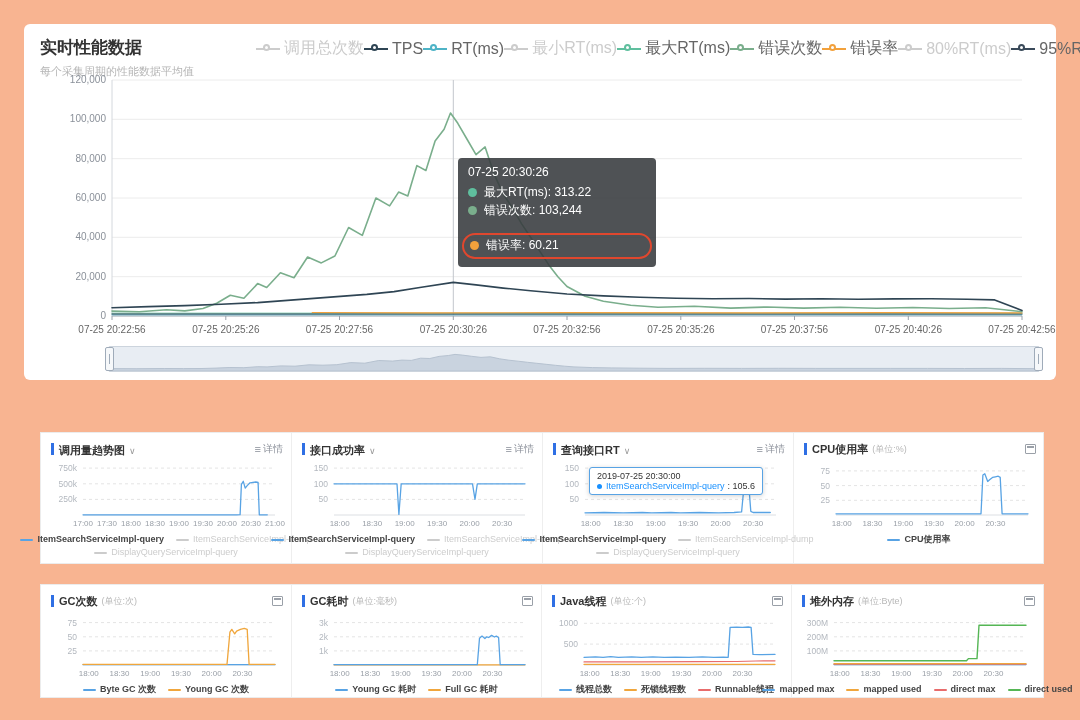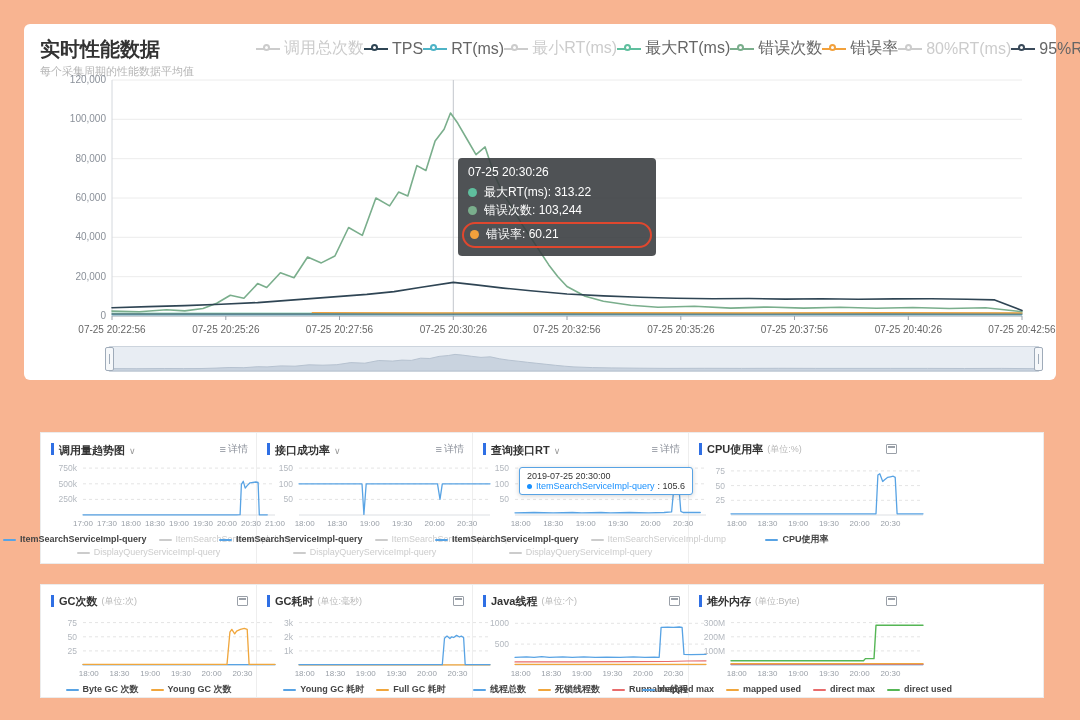--- a/index.html
+++ b/index.html
@@ -2,48 +2,48 @@
 <html><head>
 <meta charset="utf-8">
 <style>
   * { margin:0; padding:0; box-sizing:border-box; }
   html,body { width:1080px; height:720px; font-family:"Liberation Sans","DejaVu Sans",sans-serif; }
   body { background:#f8b491; position:relative; overflow:hidden; }
 
   .panel { position:absolute; background:#fff; border-radius:6px; }
   #top-panel { left:24px; top:24px; width:1032px; height:356px; }
 
-  .tp-title { position:absolute; left:16px; top:12px; font-size:20px; font-weight:bold; color:#333; }
+  .tp-title { position:absolute; left:16px; top:12px; font-size:17px; font-weight:bold; color:#333; }
   .tp-sub   { position:absolute; left:16px; top:40px; font-size:11px; color:#b5b5b5; }
 
   .tp-legend { position:absolute; left:232px; right:14px; top:14px; display:flex; justify-content:space-between; align-items:center; }
   .mlg-item { display:inline-flex; align-items:center; font-size:16px; color:#666; cursor:pointer; white-space:nowrap; }
   .mlg-item.off { color:#ccc; }
   .mlg-mark { position:relative; width:24px; height:10px; margin-right:4px; display:inline-block; }
   .mlg-mark i { position:absolute; left:0; right:0; top:4px; height:2px; display:block; }
   .mlg-mark b { position:absolute; left:7px; top:0; width:7px; height:7px; border:2px solid; border-radius:50%; background:#fdfdfd; display:block; }
 
   .main-chart { position:absolute; left:0; top:46px; width:1032px; height:286px; }
 
   .tooltip { position:absolute; left:434px; top:134px; width:198px; background:rgba(55,58,62,.88); border-radius:4px; color:#fff; font-size:12px; padding:7px 10px 8px; z-index:5; }
   .tt-title { margin-bottom:4px; }
   .tt-row { display:flex; align-items:center; line-height:18px; }
   .tt-dot { width:9px; height:9px; border-radius:50%; margin-right:7px; flex:none; }
-  .tt-box { margin:3px -6px 0; padding:1px 6px 3px; border:2px solid #e0472e; border-radius:16px; }
+  .tt-box { margin:14px -6px 0; padding:1px 6px 3px; border:2px solid #e0472e; border-radius:16px; }
 
   .datazoom { position:absolute; left:84px; top:322px; width:932px; height:26px; background:#e8edf3; border:1px solid #ccd4dd; border-radius:2px; cursor:pointer; }
   .datazoom svg { display:block; width:100%; height:24px; }
   .dz-handle { position:absolute; top:0; width:9px; height:24px; background:#f6f8fa; border:1px solid #9fabb9; border-radius:2px; z-index:2; }
   .dz-handle::after { content:""; position:absolute; left:3px; top:6px; width:1px; height:10px; background:#9fabb9; }
   .dz-handle.left { left:-4px; } .dz-handle.right { right:-4px; }
 
   .row-panel { position:absolute; left:40px; width:1004px; background:#fff; border:1px solid #ececec; display:flex; }
   #row1 { top:432px; height:132px; }
   #row2 { top:584px; height:114px; }
-  .card { width:216px; position:relative; border-right:1px solid #eee; }
+  .card { width:251px; position:relative; border-right:1px solid #eee; }
   .card:last-child { border-right:none; }
 
   .card-hd { display:flex; align-items:center; padding:8px 8px 0 10px; height:24px; }
   .bar { width:3px; height:12px; background:#2f6fe4; margin-right:5px; flex:none; }
   .card-title { font-size:11px; font-weight:bold; color:#333; white-space:nowrap; }
   .caret { font-size:9px; color:#999; margin-left:4px; }
   .unit { font-size:9px; color:#b8b8b8; margin-left:4px; white-space:nowrap; }
   .hd-right { margin-left:auto; display:flex; align-items:center; }
   .detail-link { font-size:10px; color:#8a8f99; cursor:pointer; display:inline-flex; align-items:center; }
   .detail-ic { font-size:11px; margin-right:2px; }

